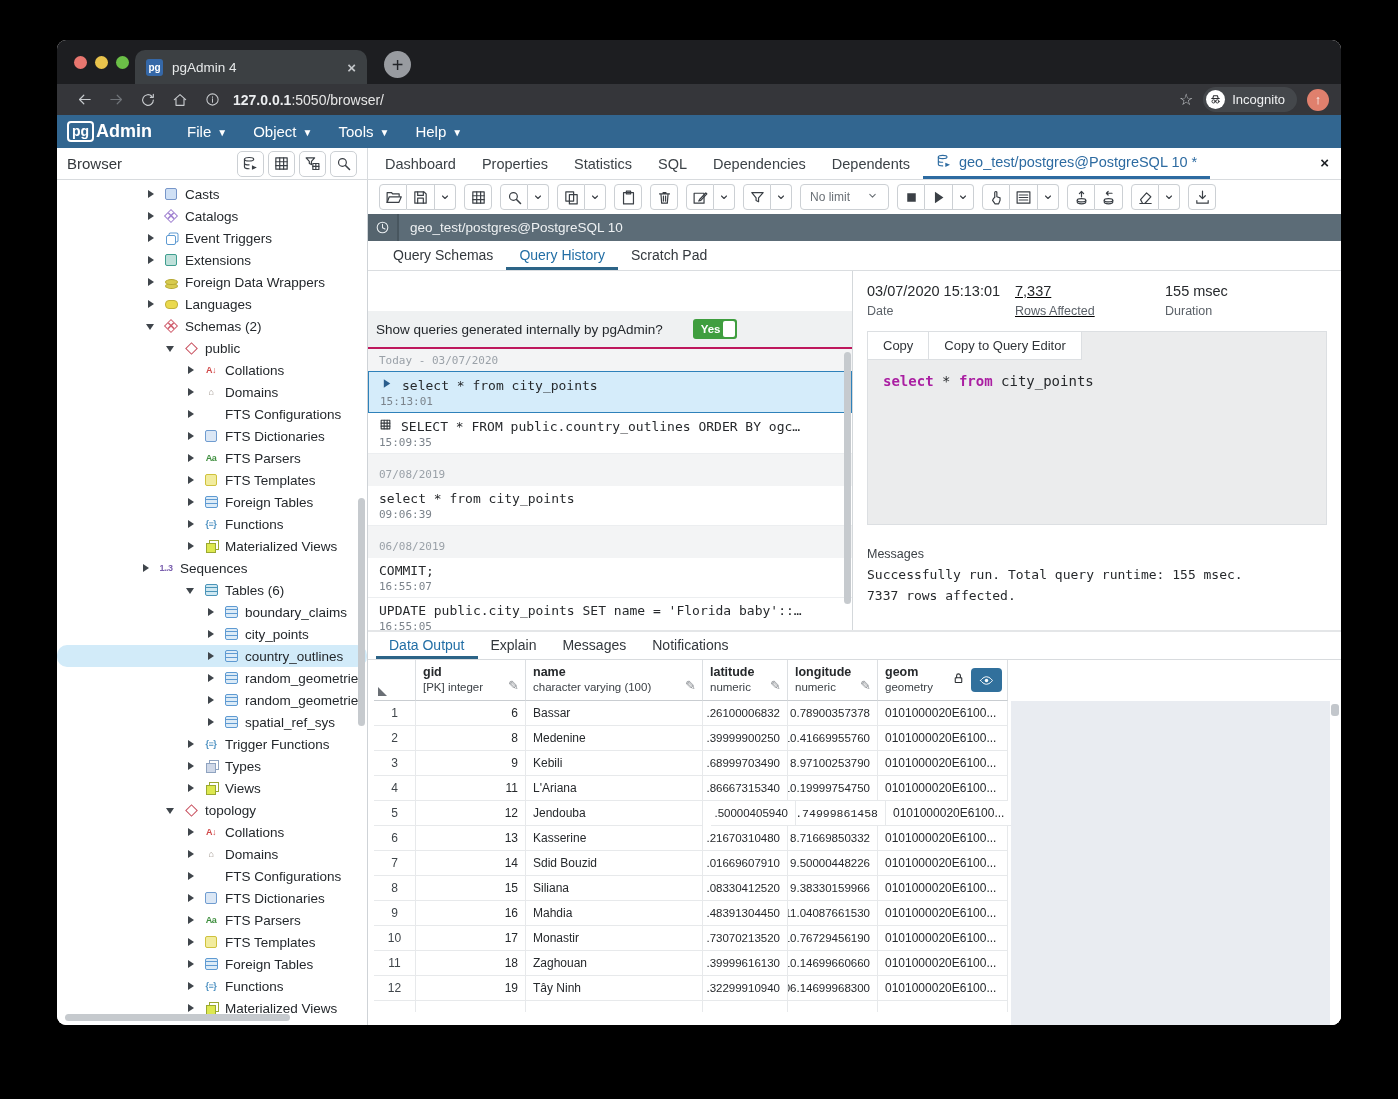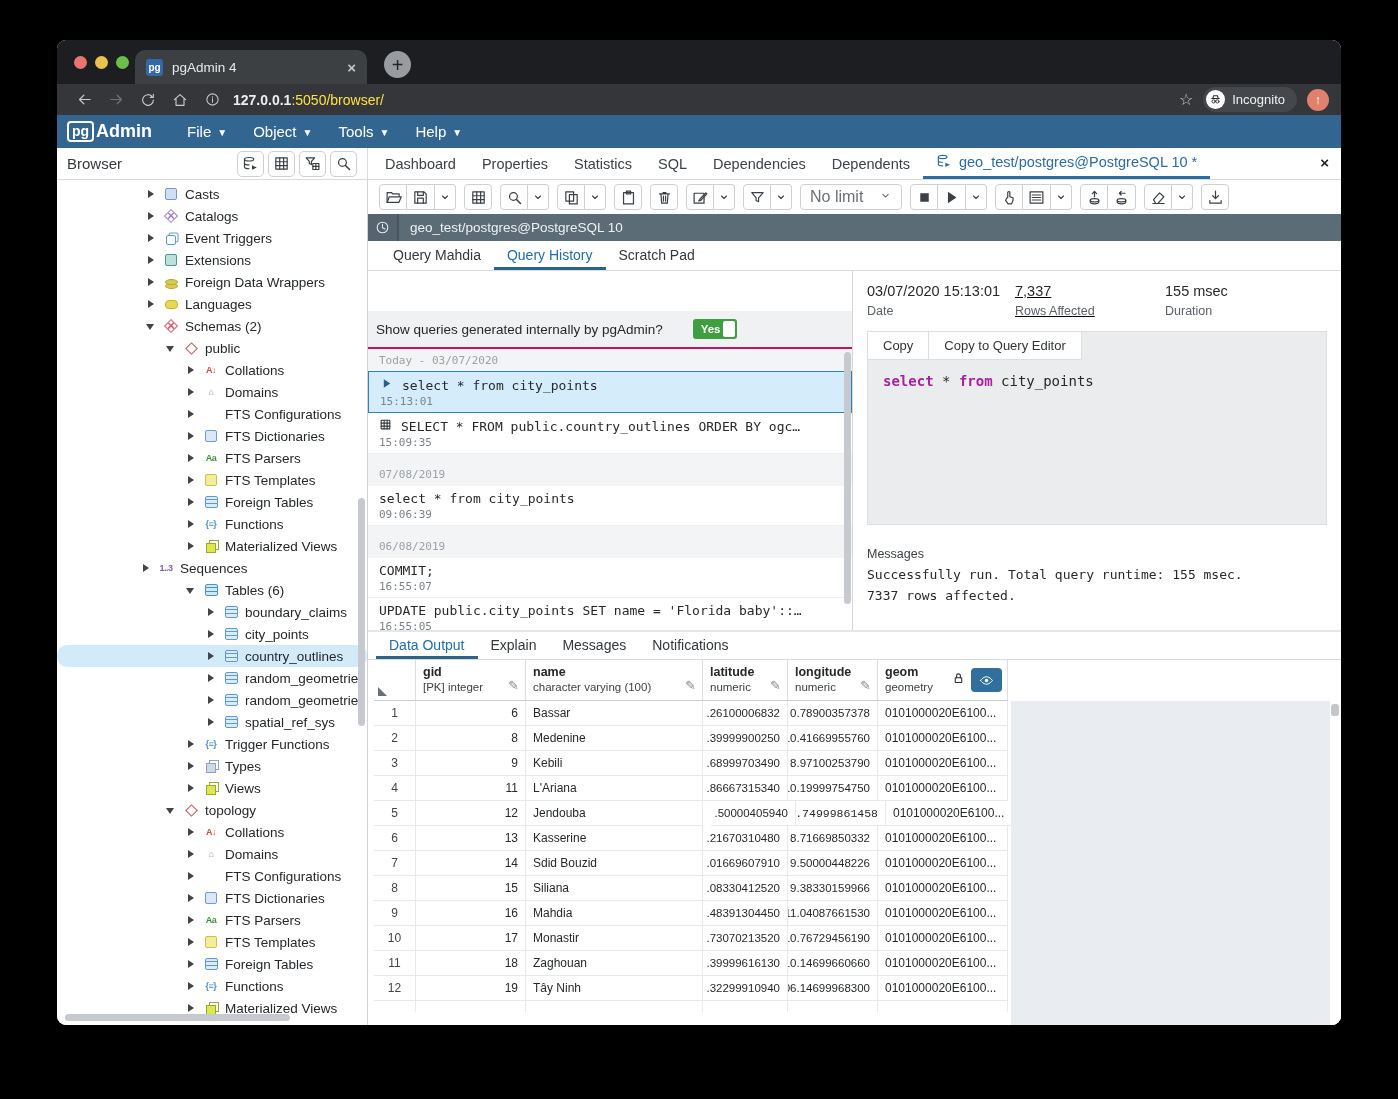--- a/index.html
+++ b/index.html
@@ -19,21 +19,21 @@
              font-weight:bold; display:flex; align-items:center; justify-content:center; flex:none; }
   .btab-close { margin-left:auto; color:#c3c6c9; font-size:15px; font-weight:bold; }
   .newtab { position:absolute; left:327px; top:11px; width:27px; height:27px; border-radius:50%;
             background:#989ba0; color:#222428; font-size:20px; line-height:1; display:flex;
             align-items:center; justify-content:center; }
   .urlbar { height:31px; background:#35363a; display:flex; align-items:center; color:#c7cacd;
             flex:none; padding:0 12px; gap:2px; }
   .navic { width:30px; height:26px; display:flex; align-items:center; justify-content:center; }
   .urltext { font-size:14px; margin-left:4px; white-space:nowrap; }
   .urltext .host { color:#eceef0; font-weight:bold; }
-  .urltext .rest { color:#fde047; }
+  .urltext .rest { color:#e5e5e5; }
   .url-right { margin-left:auto; display:flex; align-items:center; gap:10px; }
   .star { color:#c7cacd; font-size:16px; }
   .incog { background:#44474b; border-radius:13px; height:25px; padding:0 12px 0 3px; display:flex;
            align-items:center; gap:7px; color:#f0f1f2; font-size:13px; }
   .incog-circ { width:19px; height:19px; border-radius:50%; background:#fff; display:flex;
                 align-items:center; justify-content:center; }
   .avatar { width:22px; height:22px; border-radius:50%; background:#e0806d; color:#fff; font-size:13px;
             display:flex; align-items:center; justify-content:center; }
 
   
@@ -80,21 +80,21 @@
   .qtoolbar { height:34px; flex:none; display:flex; align-items:center; padding:0 11px; gap:8px; }
   .btn-group { display:flex; }
   .qbtn { min-width:28px; height:26px; border:1px solid #ccd0d4; background:#fff; display:flex;
           align-items:center; justify-content:center; padding:0 4px; }
   .btn-group .qbtn:first-child { border-radius:4px 0 0 4px; }
   .btn-group .qbtn:last-child { border-radius:0 4px 4px 0; }
   .btn-group .qbtn:only-child { border-radius:4px; }
   .btn-group .qbtn + .qbtn { border-left:none; }
   .qbtn.caret { min-width:20px; }
   .limit-select { height:26px; border:1px solid #ccd0d4; border-radius:4px; display:flex;
-                  align-items:center; padding:0 9px; gap:16px; font-size:16px; color:#6a7076; background:#fff; }
+                  align-items:center; padding:0 9px; gap:16px; font-size:12px; color:#6a7076; background:#fff; }
 
   .banner { height:27px; background:#5c6c77; display:flex; align-items:center; flex:none;
             color:#eef1f3; font-size:13.5px; }
   .banner-icon { width:31px; height:100%; display:flex; align-items:center; justify-content:center;
                  background:#55646e; border-right:2px solid #48565f; flex:none; }
   .banner-text { padding-left:11px; }
 
   .qtabs { height:30px; border-bottom:1px solid #dadde0; display:flex; align-items:flex-end;
            padding-left:12px; flex:none; }
   .qtab { font-size:14px; color:#33383d; padding:0 13px 7px; }
@@ -760,21 +760,21 @@
           <span class="banner-icon" id="ic-clock">
               <svg width="15" height="15" viewBox="0 0 24 24" fill="none" style="color:#e9edf0" stroke="currentColor" stroke-width="1.7" stroke-linecap="round" stroke-linejoin="round">
                 <circle cx="12" cy="12" r="8.5"></circle>
                 <path d="M12 7v5.5l4 2"></path>
               </svg>
             </span>
           <span class="banner-text">geo_test/postgres@PostgreSQL 10</span>
         </div>
 
         <div class="qtabs" id="editor-tabs">
-            <span class="qtab">Query Mahdia</span>
+            <span class="qtab">Query Schemas</span>
             <span class="qtab active">Query History</span>
             <span class="qtab">Scratch Pad</span>
           </div>
 
         <div class="hist-wrap">
           <div class="hist-left">
             <div class="toggle-row">
               <span>Show queries generated internally by pgAdmin?</span>
               <span class="toggle">
                 <span>Yes</span>

